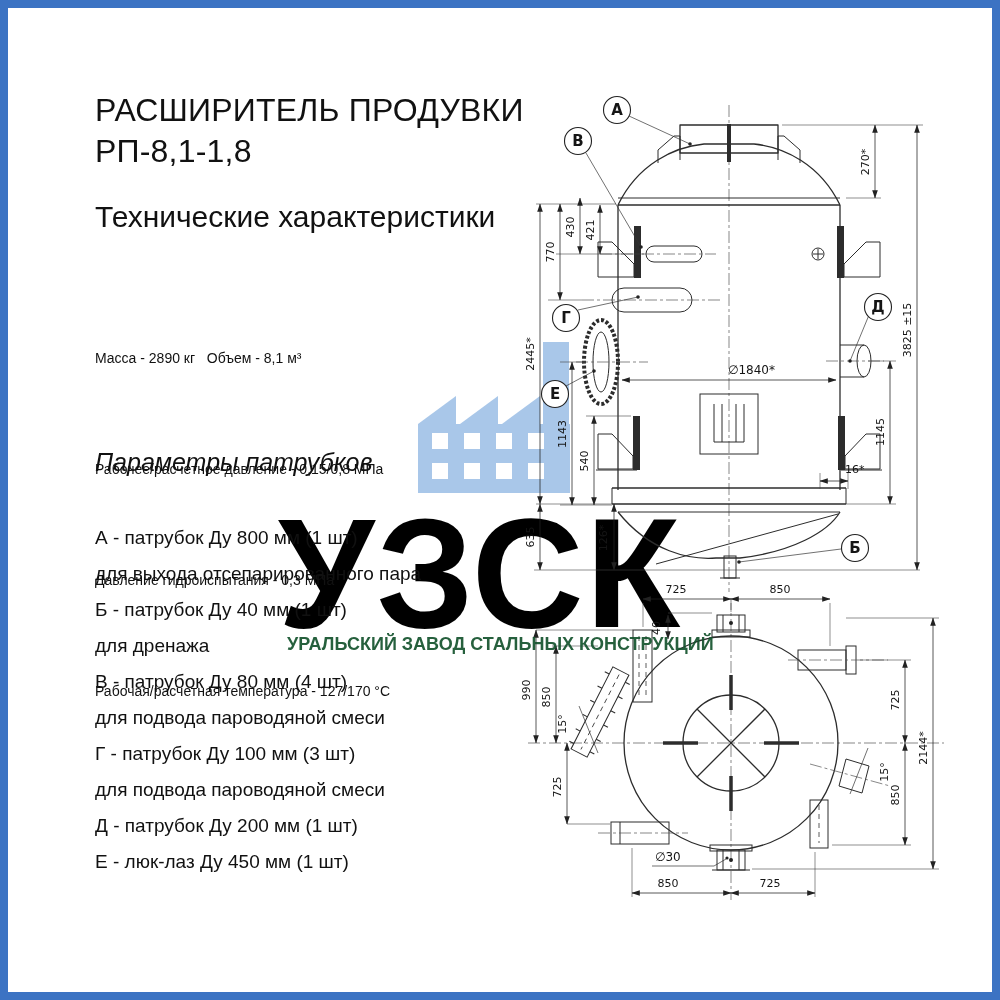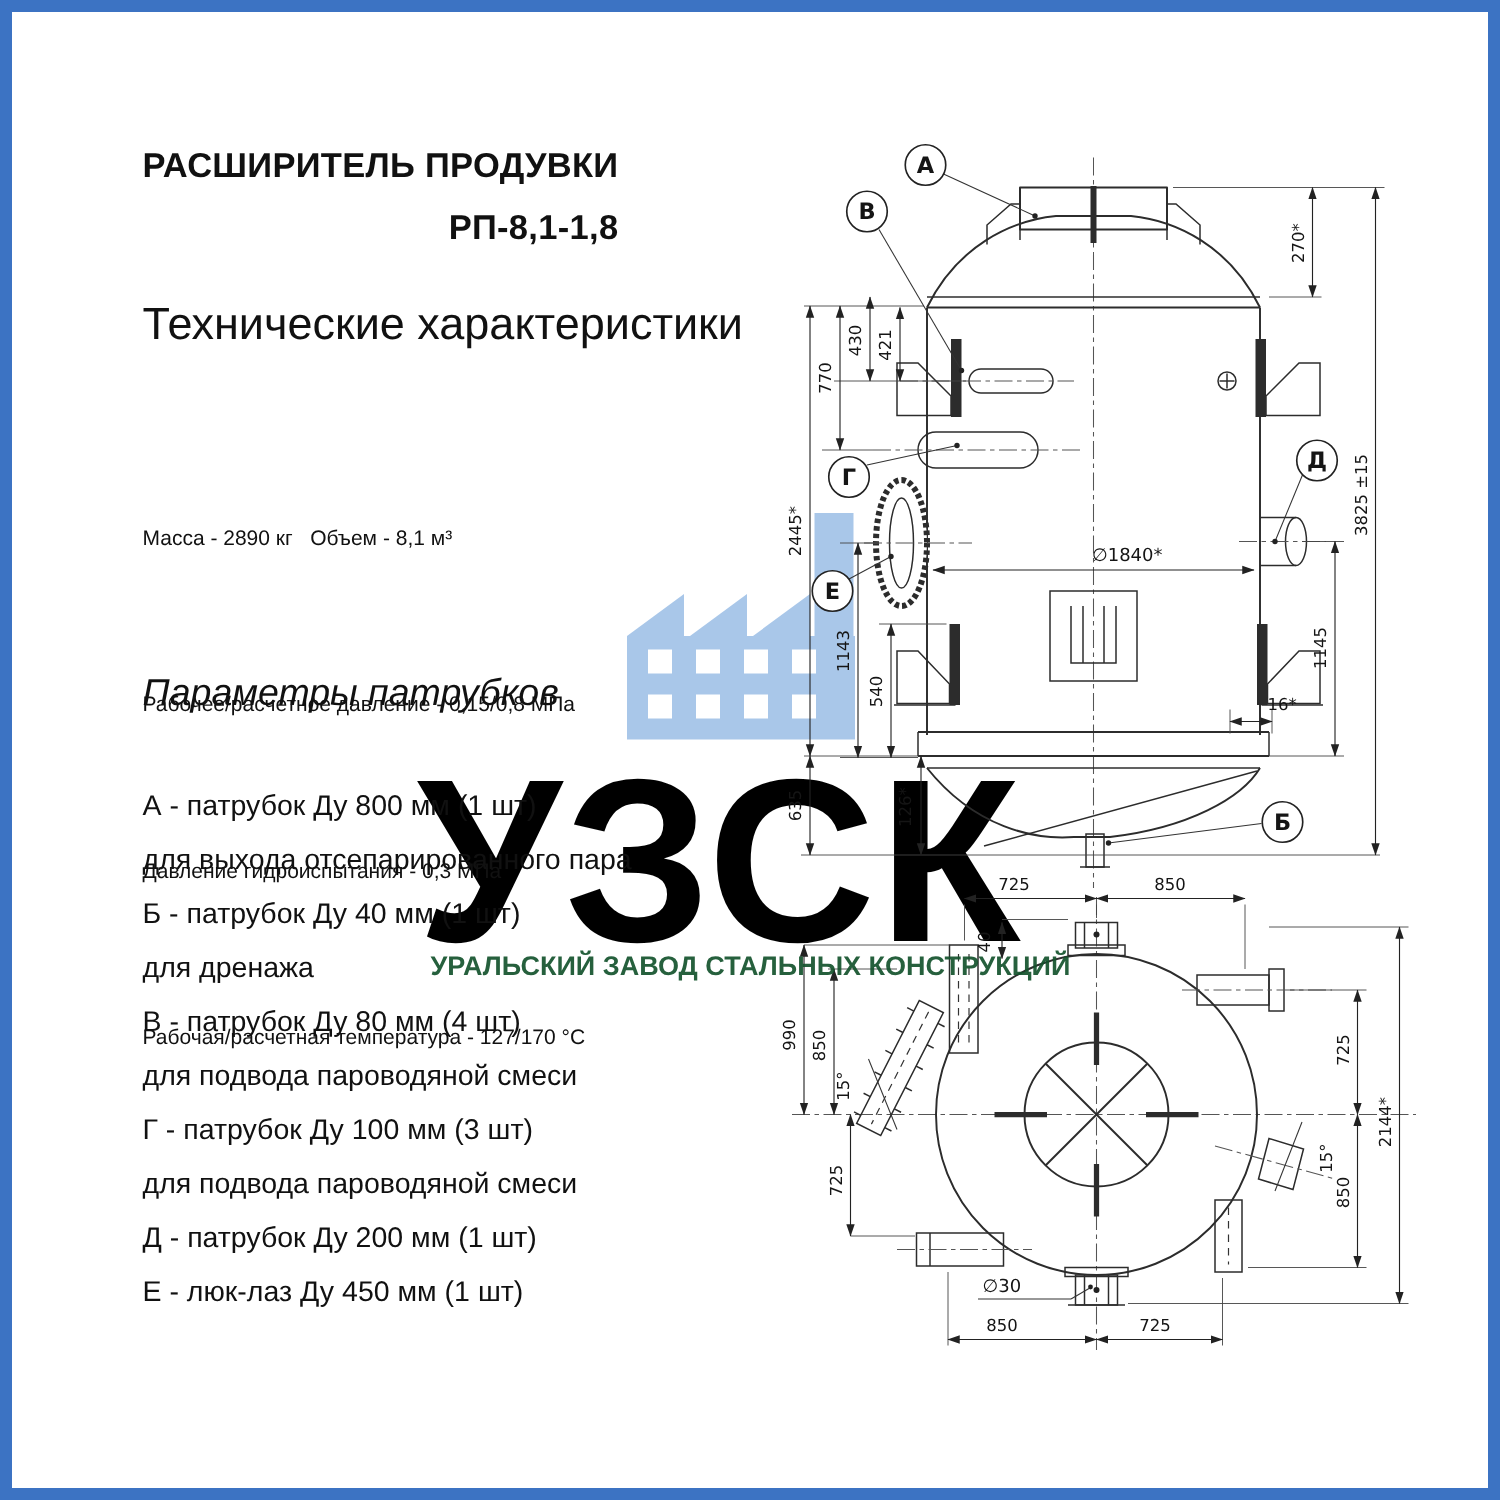--- a/index.html
+++ b/index.html
@@ -1,20 +1,20 @@
 <!DOCTYPE html>
 <html><head>
 <meta charset="utf-8">
 <style>
   html,body{margin:0;padding:0;}
   body{width:1000px;height:1000px;position:relative;background:#fff;
        font-family:"Liberation Sans","DejaVu Sans",sans-serif;color:#111;overflow:hidden;}
   .frame{position:absolute;inset:0;border:8px solid #3c73c3;pointer-events:none;z-index:9;}
   .abs{position:absolute;}
-  .title{left:95px;top:90px;font-size:23px;line-height:41px;font-weight:700;letter-spacing:.2px;z-index:2;text-align:right;}
+  .title{left:95px;top:90px;font-size:32px;line-height:41px;font-weight:400;letter-spacing:.2px;z-index:2;}
   .h2{left:95px;top:200px;font-size:30px;font-weight:400;z-index:2;}
   .h3{left:95px;top:448px;font-size:25px;font-weight:400;z-index:2;font-style:italic;}
   .specs{left:95px;top:266px;font-size:14px;line-height:37px;z-index:2;white-space:pre-wrap;}
   .list{left:95px;top:520px;font-size:19px;line-height:36px;z-index:2;}
   .wm-letters{left:278px;top:496px;font-size:155px;font-weight:700;line-height:1;
               letter-spacing:2px;color:#000000;z-index:1;}
   .wm-tag{left:287px;top:634px;font-size:18px;font-weight:700;color:#14532d;z-index:3;opacity:.92;}
   .wm-icon{left:410px;top:335px;z-index:1;}
   svg text{font-family:"DejaVu Sans",sans-serif;}
   .ol{stroke:#2c2c2c;stroke-width:1.3;fill:none;stroke-linejoin:round;}

